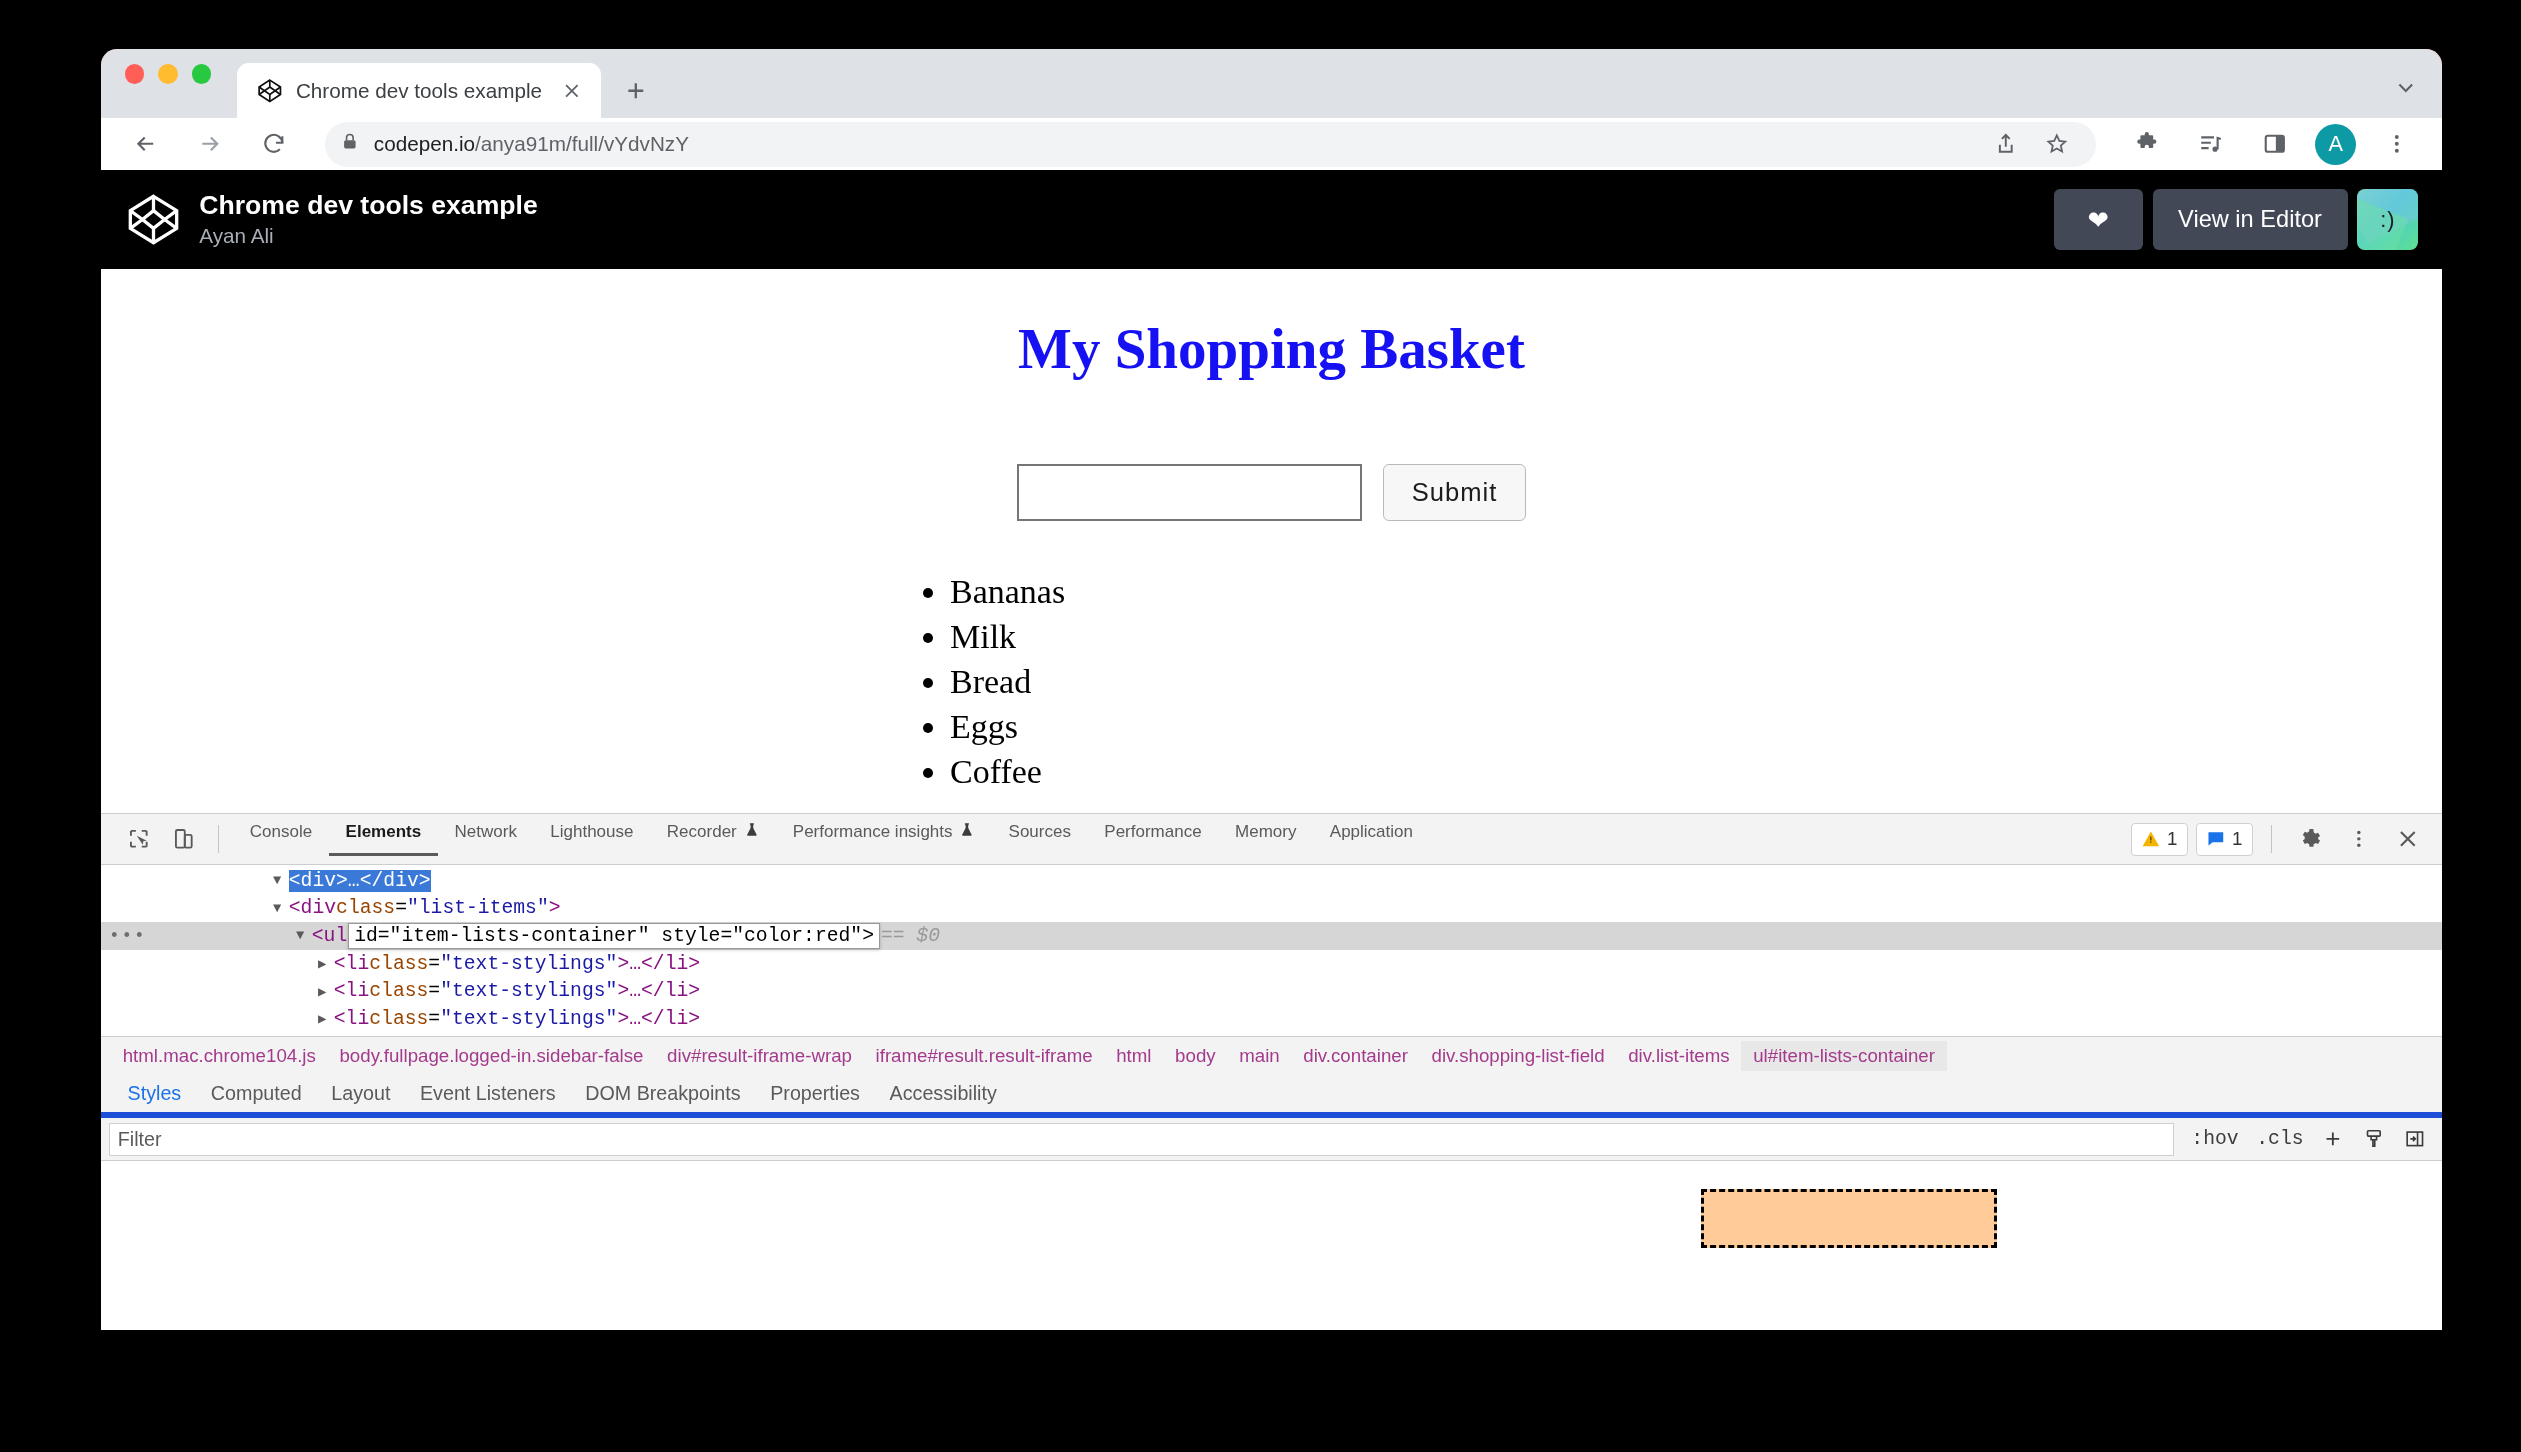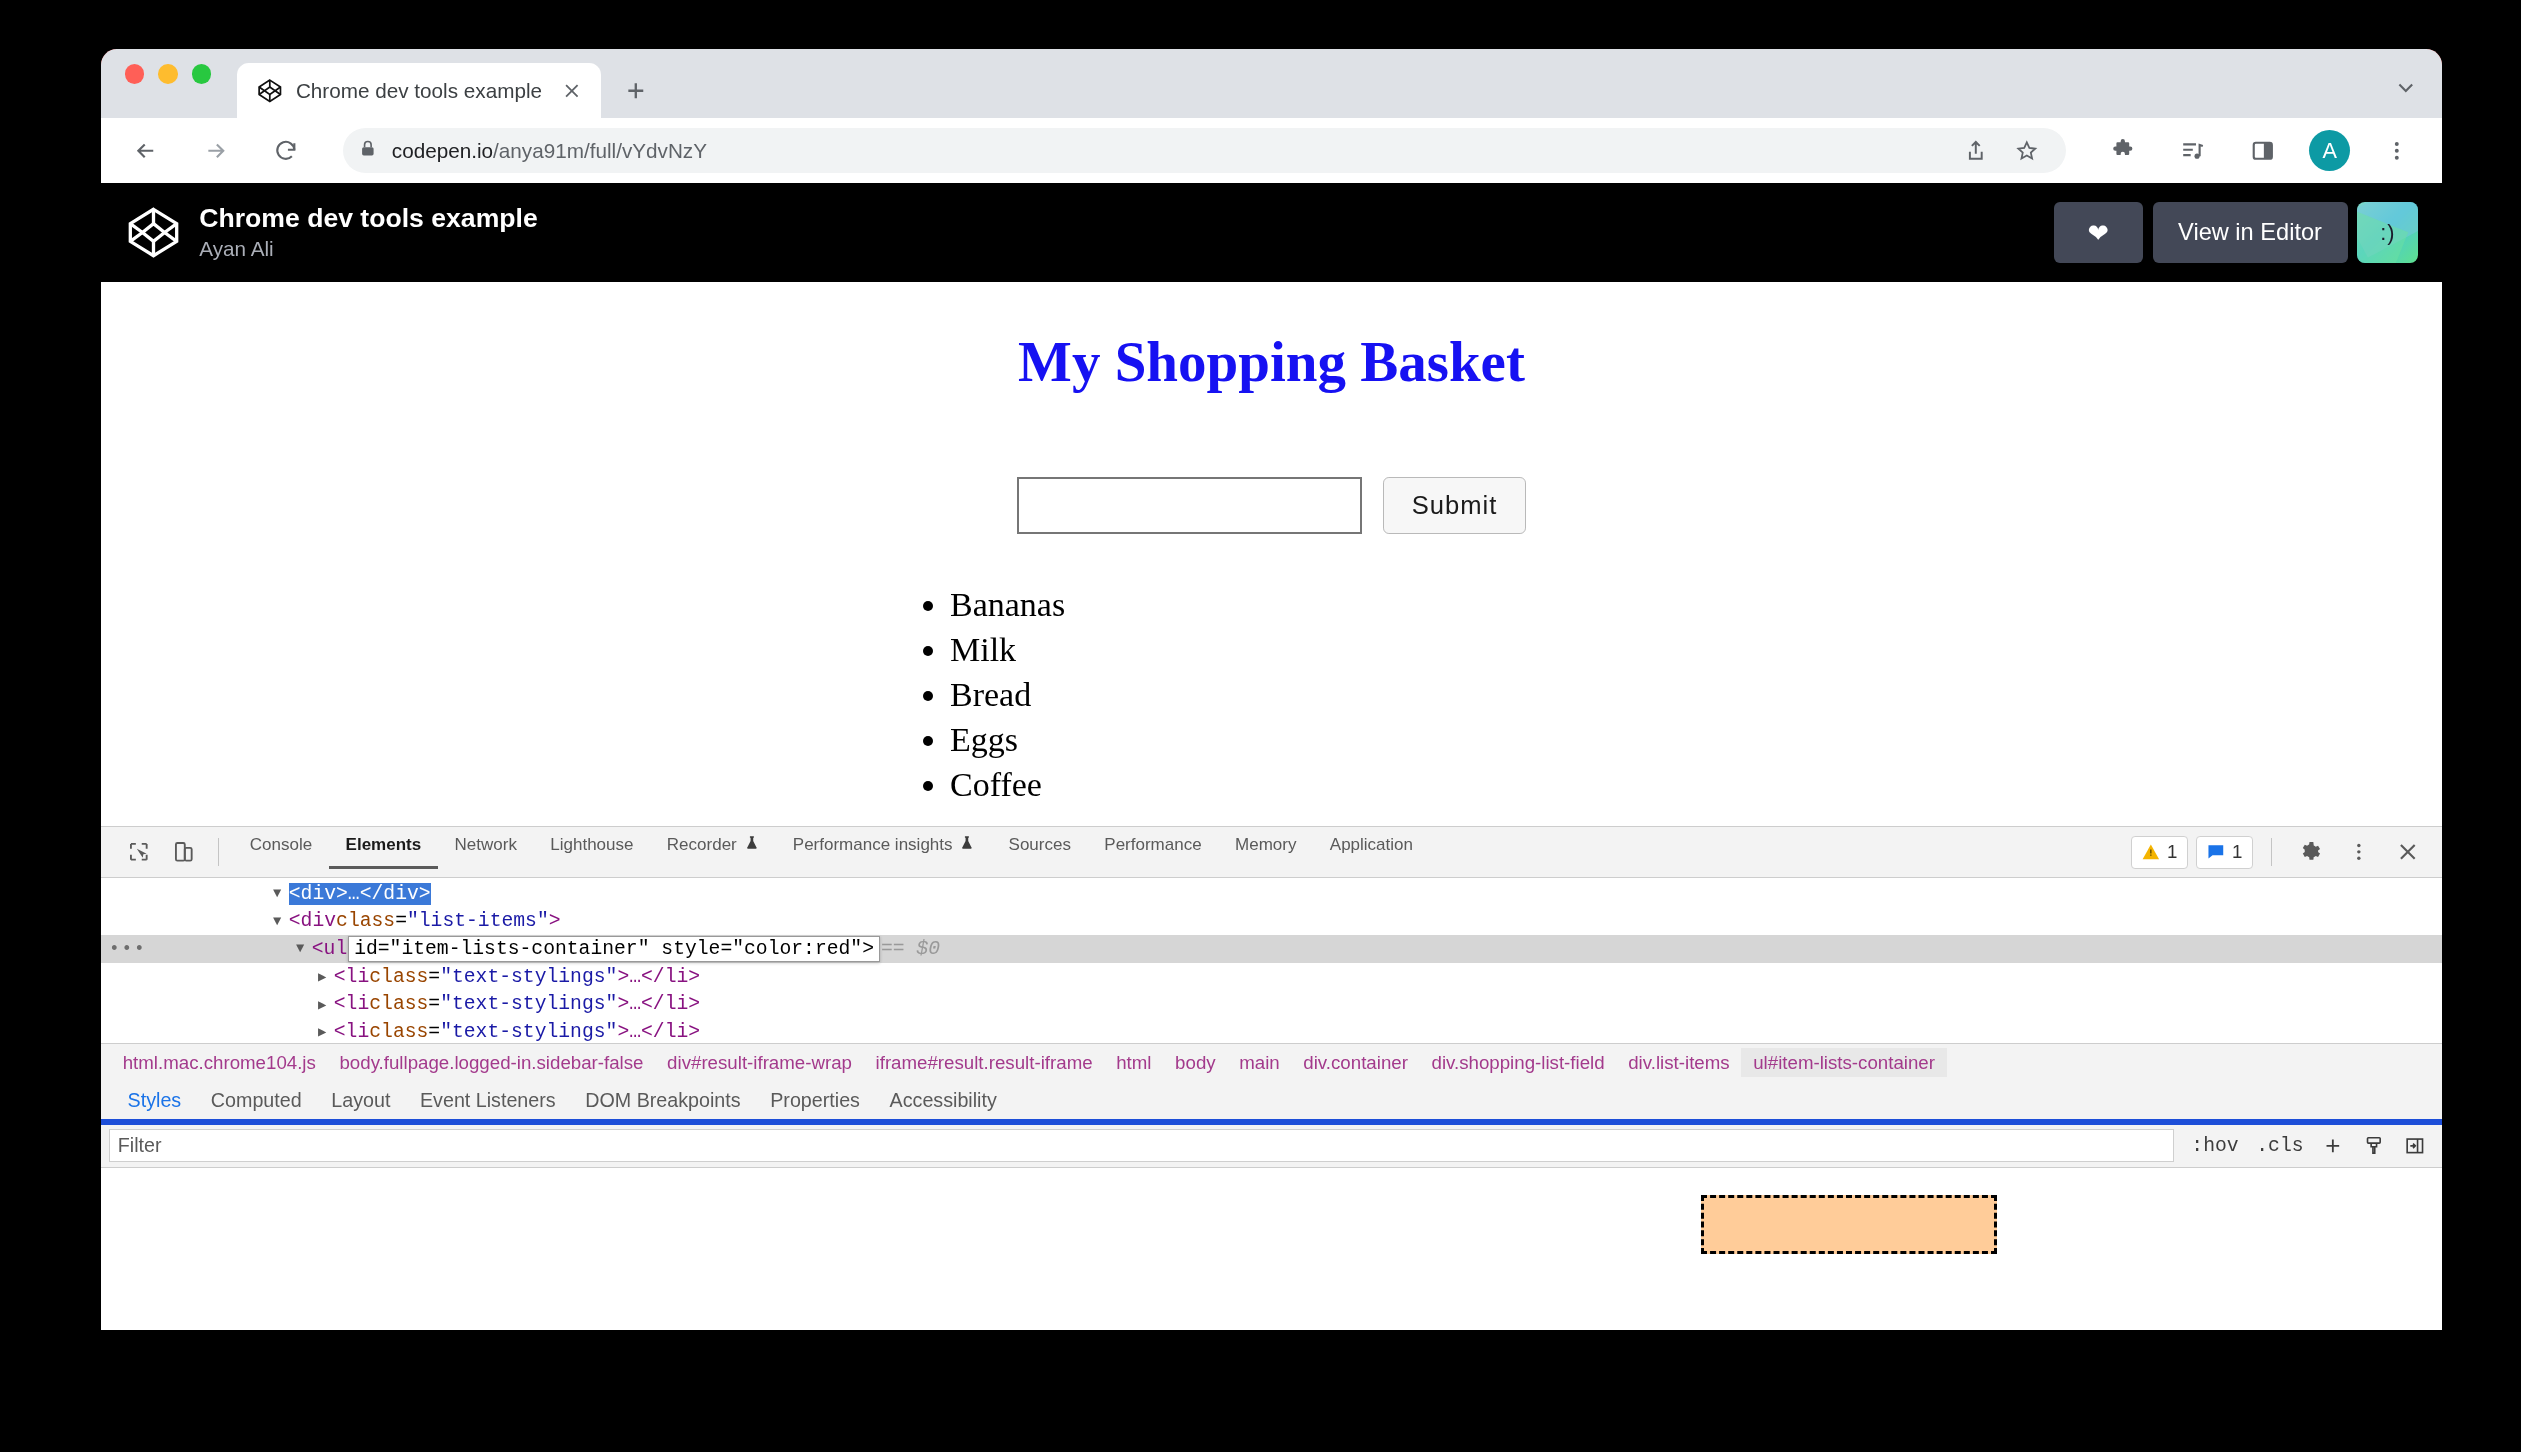--- a/index.html
+++ b/index.html
@@ -63,24 +63,24 @@
     display: flex; align-items: center; justify-content: center;
     color: #5f6368;
   }
   .tabstrip-right {
     position: absolute; right: 23.6px; bottom: 13.8px;
     color: #5f6368;
   }
 
   
   .toolbar {
-    height: 65px; background: #fff;
+    height: 52px; background: #fff;
     display: flex; align-items: center;
     padding: 0 21.7px;
-    gap: 23px;
+    gap: 17px;
     flex: none;
   }
   .tbtn {
     width: 47px; height: 47px; border-radius: 50%;
     display: flex; align-items: center; justify-content: center;
     color: #5f6368; flex: none;
   }
   .omnibox {
     flex: 1;
     height: 45px;

